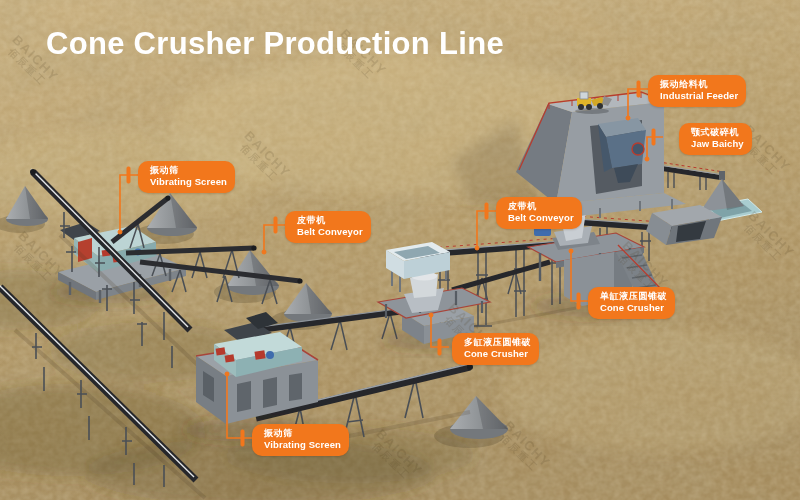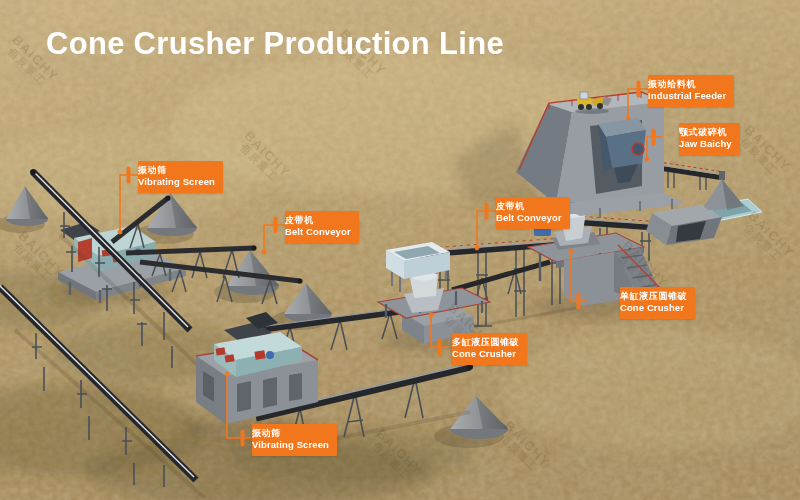--- a/index.html
+++ b/index.html
@@ -15,21 +15,21 @@
       pointer-events:none;white-space:nowrap;}
   .wm .l1{display:block;font-size:13px;letter-spacing:1.5px;}
   .wm .l2{display:block;font-size:10px;letter-spacing:2px;}
   
   .title{position:absolute;left:46px;top:26px;z-index:6;color:#fff;
          font-size:31px;font-weight:bold;letter-spacing:.3px;}
   .subtitle{position:absolute;left:47px;top:77px;z-index:6;color:#fdfdfc;
             font-size:15.5px;font-weight:400;letter-spacing:.2px;}
   
   .eq-label{position:absolute;z-index:6;background:#f2771c;color:#fff;
-            padding:4px 8px 5px 0;border-radius:1px;display:flex;
+            padding:4px 8px 5px 12px;border-radius:10px;display:flex;
             flex-direction:column;gap:1px;box-shadow:0 1px 2px rgba(60,30,0,.18);}
   .eq-label .cn{font-size:9px;font-weight:bold;letter-spacing:.6px;line-height:1.15;}
   .eq-label .en{font-size:9.5px;font-weight:bold;letter-spacing:.1px;line-height:1.2;}
   
   .logo{position:absolute;right:22px;bottom:12px;z-index:6;text-align:center;color:rgba(255,255,255,.93);}
   .logo .brandrow{font-weight:bold;font-size:30px;line-height:1;letter-spacing:.5px;white-space:nowrap;}
   .logo .brandrow .cnb{font-size:28px;margin-left:6px;}
   .logo .tagline{font-size:11.5px;font-weight:bold;letter-spacing:.4px;margin-top:4px;opacity:.95;}
 </style>
 </head>
@@ -389,21 +389,21 @@
     <span class="en">Vibrating Screen</span>
   </div>
   <div class="eq-label" style="left:285px;top:211px">
     <span class="cn">皮带机</span>
     <span class="en">Belt Conveyor</span>
   </div>
   <div class="eq-label" style="left:496px;top:197px">
     <span class="cn">皮带机</span>
     <span class="en">Belt Conveyor</span>
   </div>
-  <div class="eq-label" style="left:620px;top:287px">
+  <div class="eq-label" style="left:588px;top:287px">
     <span class="cn">单缸液压圆锥破</span>
     <span class="en">Cone Crusher</span>
   </div>
   <div class="eq-label" style="left:452px;top:333px">
     <span class="cn">多缸液压圆锥破</span>
     <span class="en">Cone Crusher</span>
   </div>
   <div class="eq-label" style="left:252px;top:424px">
     <span class="cn">振动筛</span>
     <span class="en">Vibrating Screen</span>

